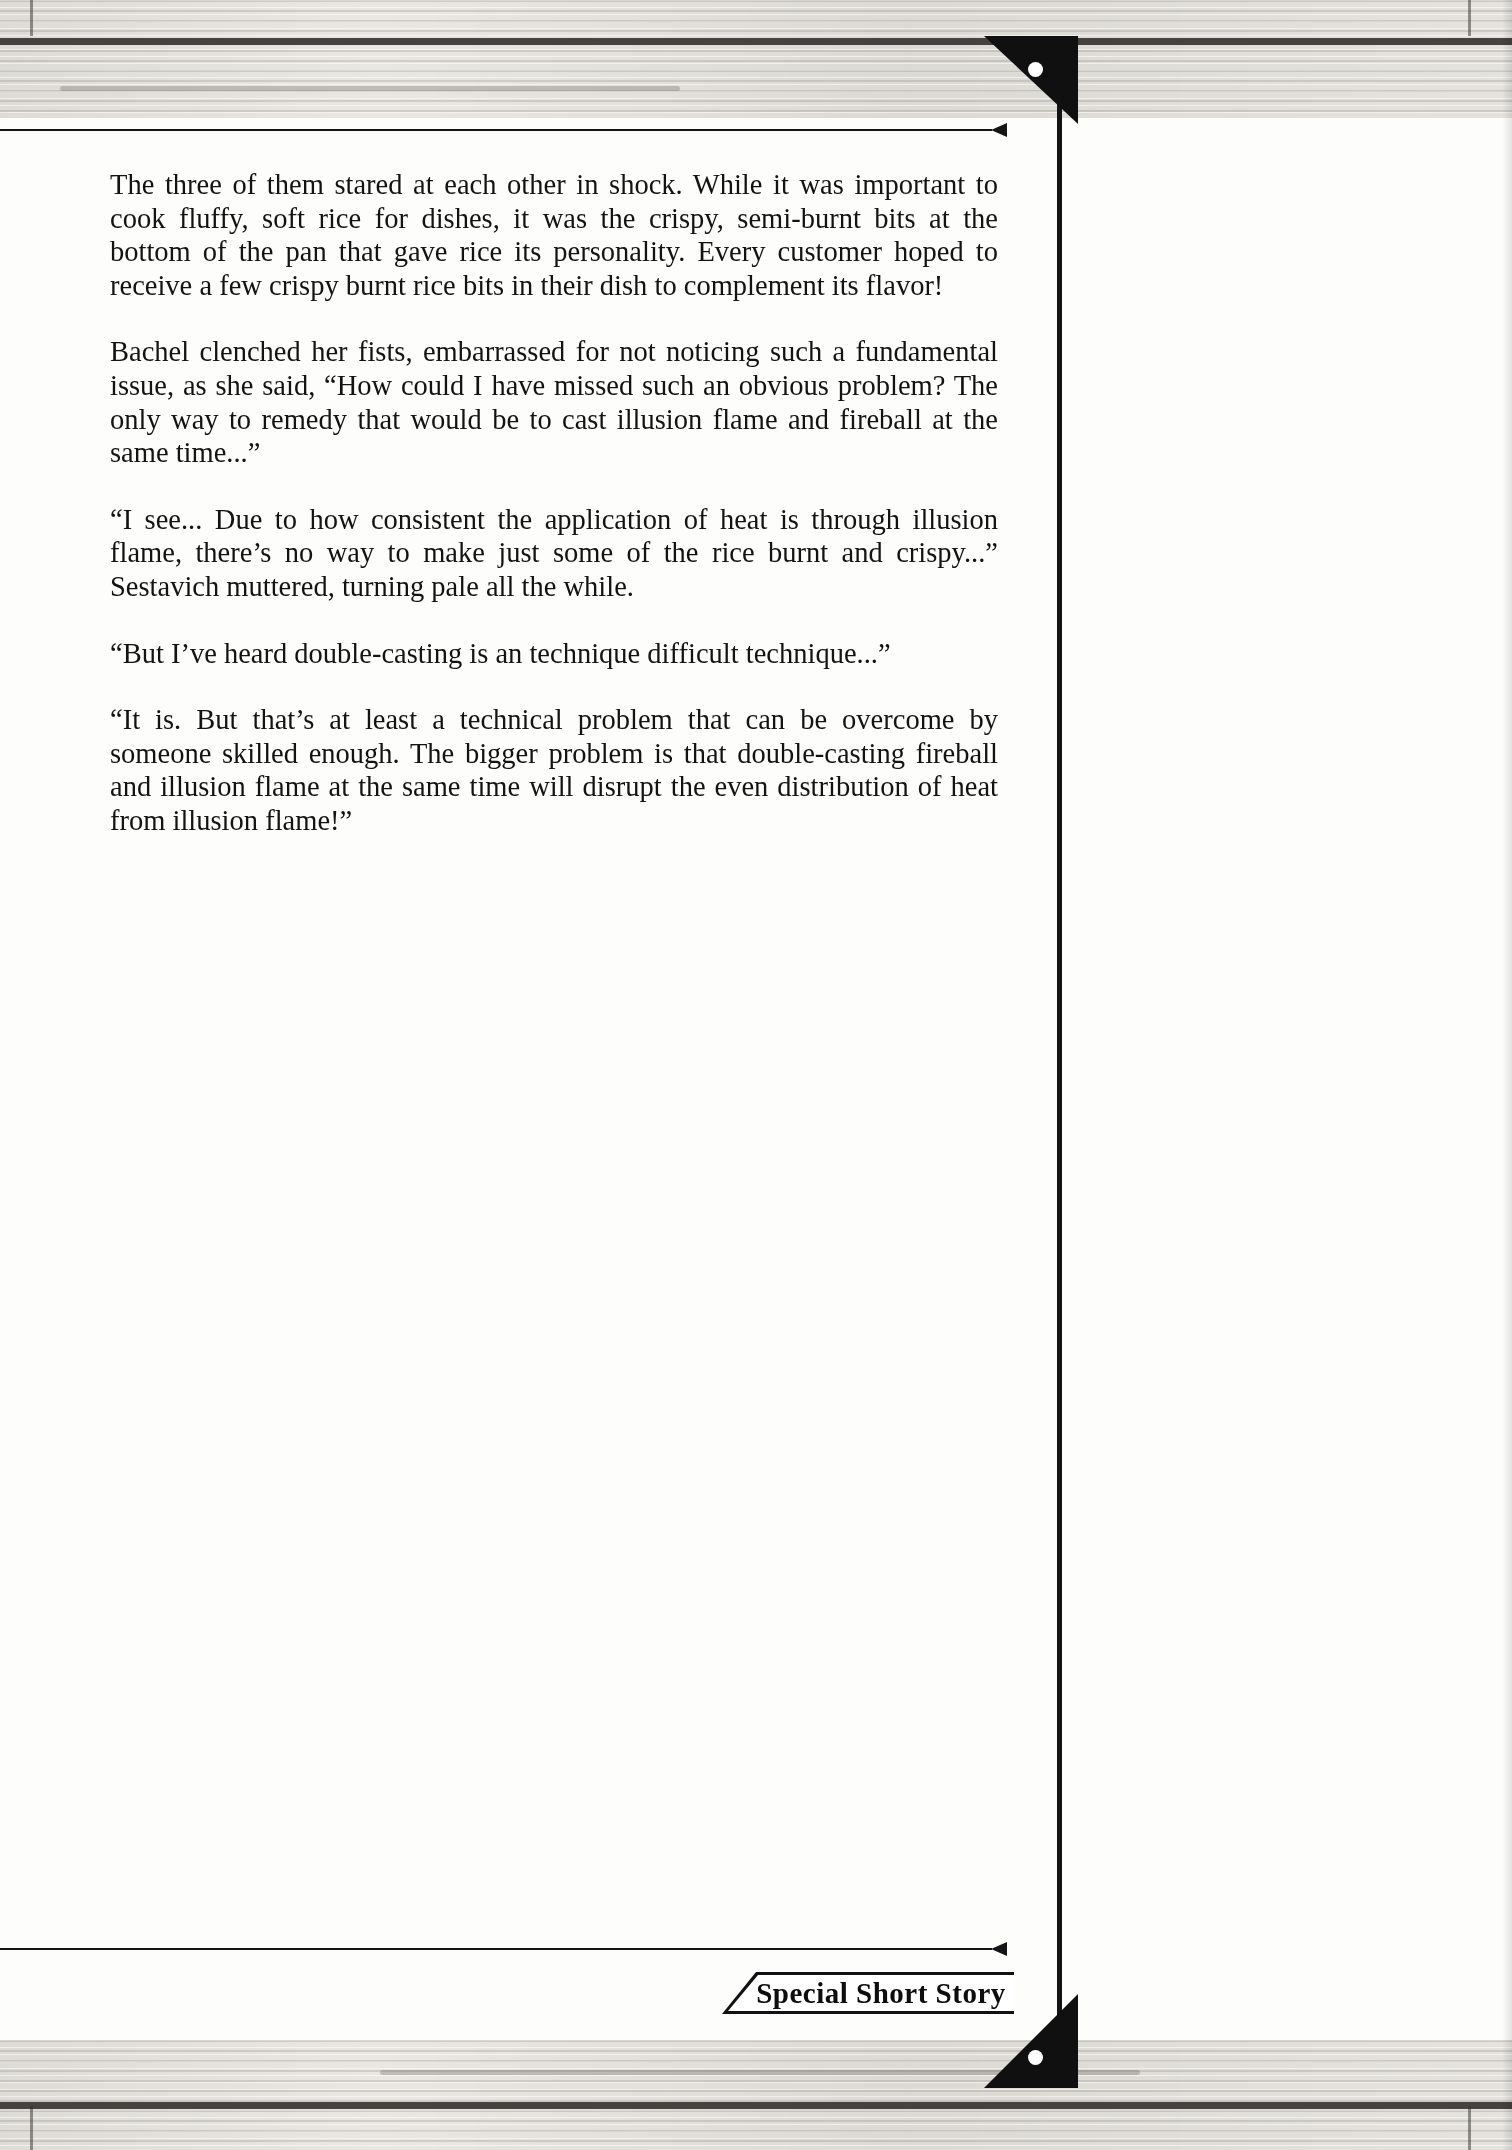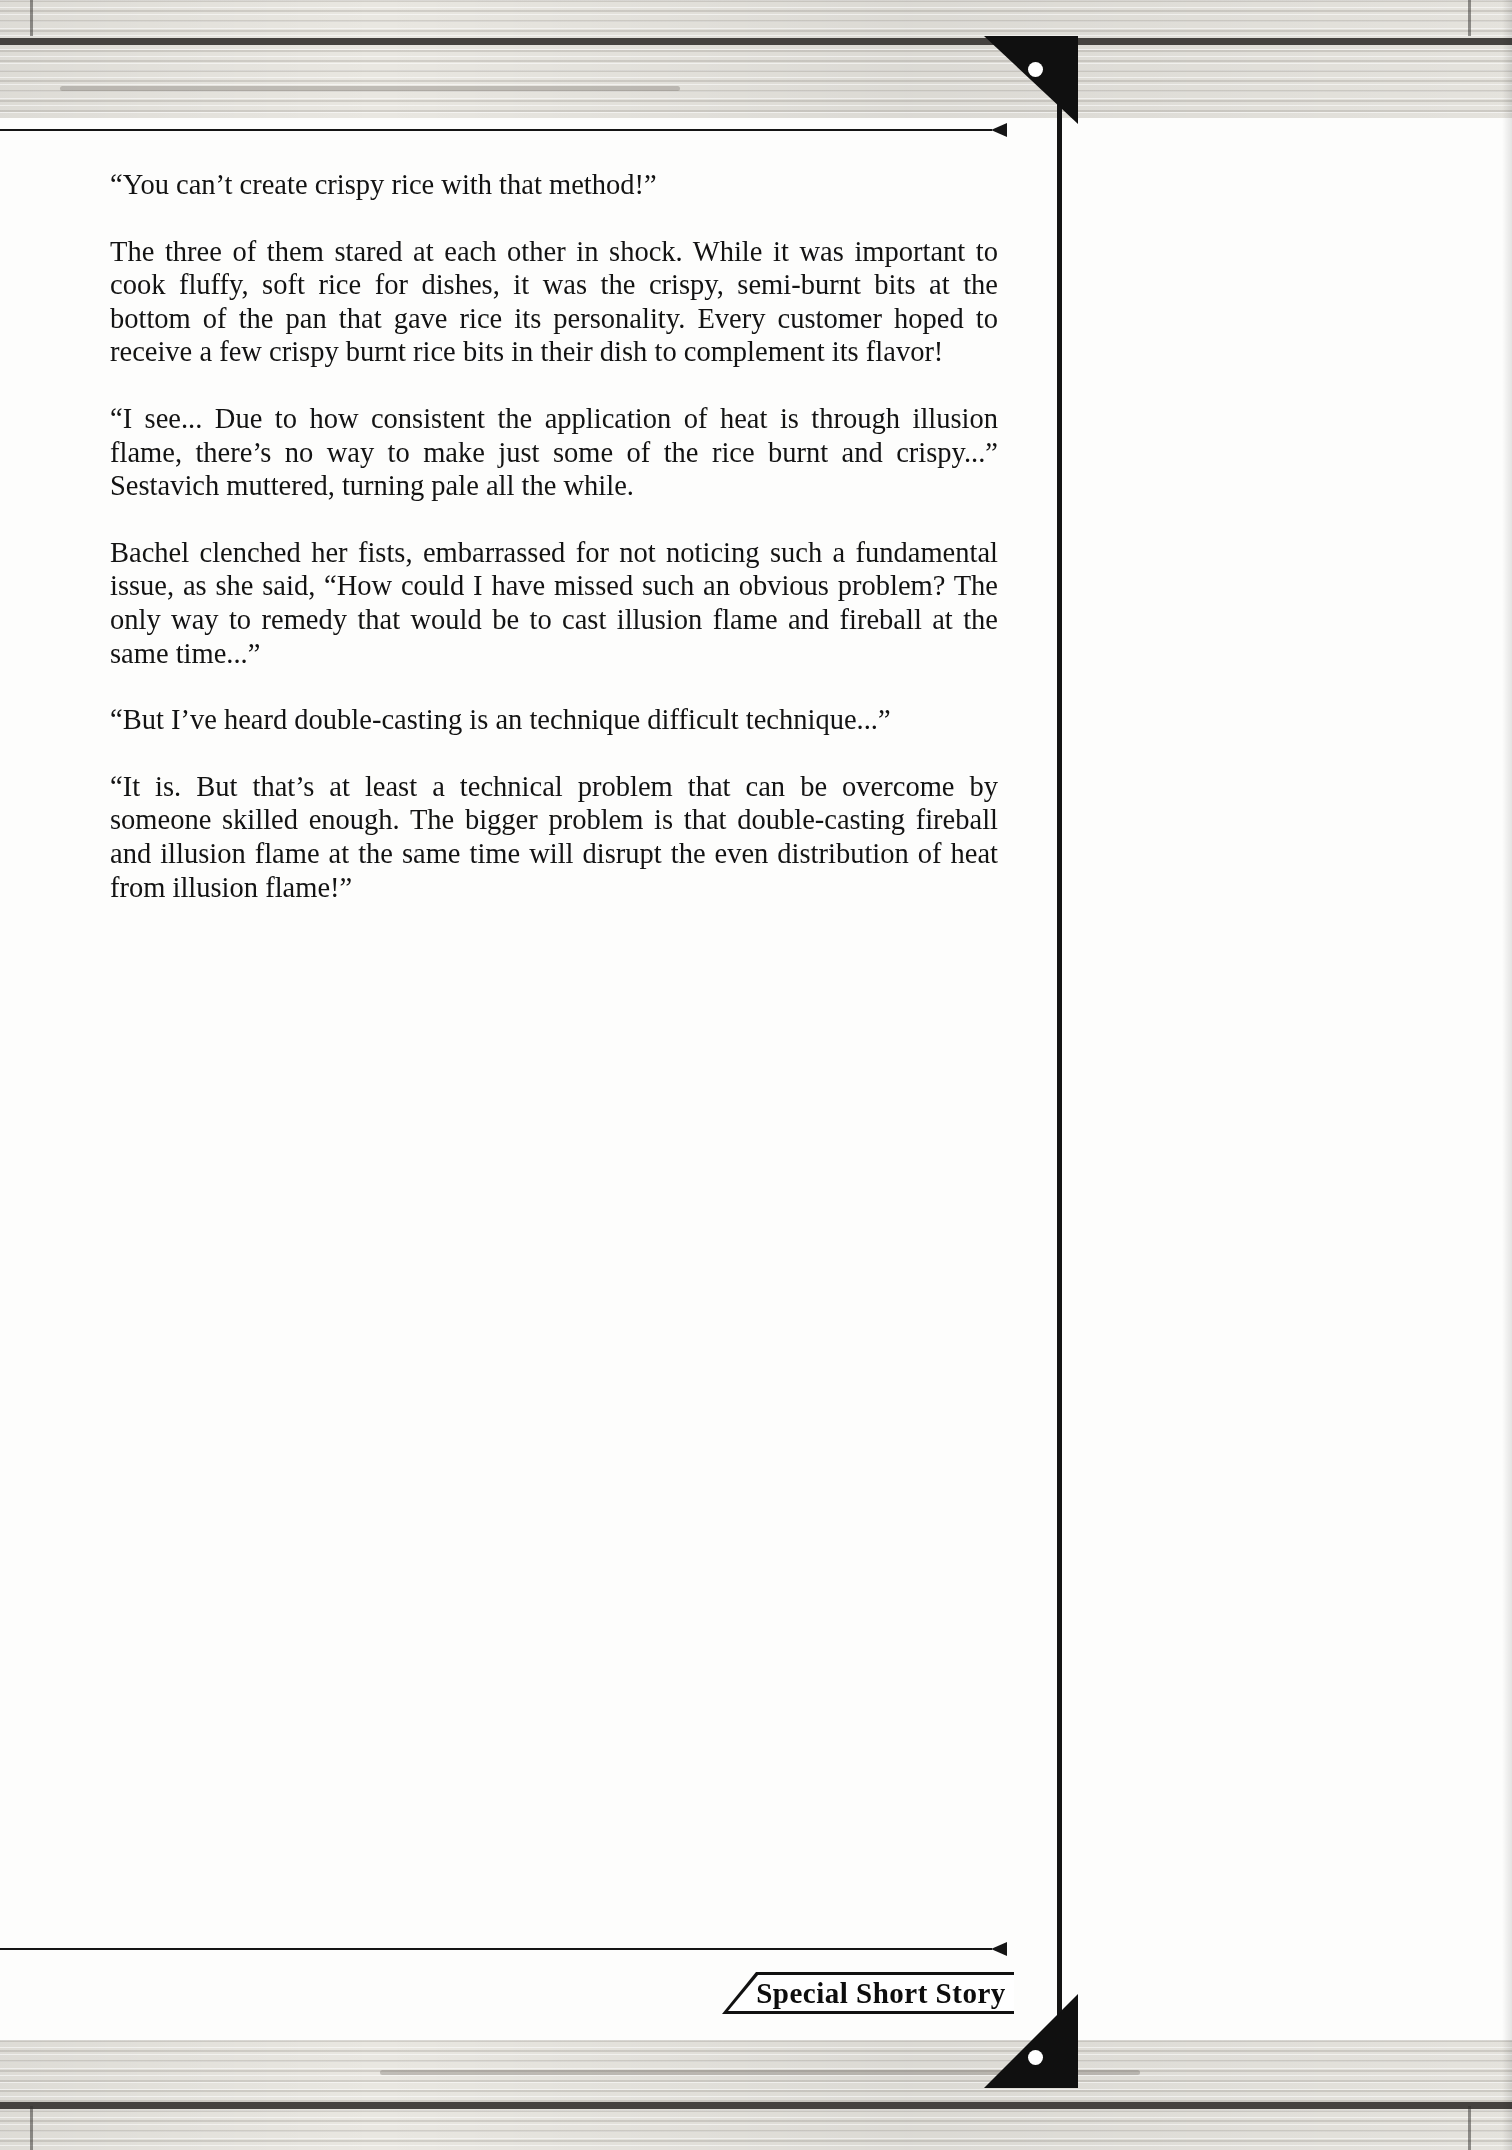--- a/index.html
+++ b/index.html
@@ -112,23 +112,22 @@
 <div class="vrule"></div>
 
 <div class="tri tri-top">
   <div class="dot dot-top"></div>
 </div>
 <div class="tri tri-bottom">
   <div class="dot dot-bottom"></div>
 </div>
 
 <main class="content">
-  <p>“You can’t create crispy rice with that method!”</p>
   <p>The three of them stared at each other in shock. While it was important to cook fluffy, soft rice for dishes, it was the crispy, semi-burnt bits at the bottom of the pan that gave rice its personality. Every customer hoped to receive a few crispy burnt rice bits in their dish to complement its flavor!</p>
+  <p>Bachel clenched her fists, embarrassed for not noticing such a fundamental issue, as she said, “How could I have missed such an obvious problem? The only way to remedy that would be to cast illusion flame and fireball at the same time...”</p>
   <p>“I see... Due to how consistent the application of heat is through illusion flame, there’s no way to make just some of the rice burnt and crispy...” Sestavich muttered, turning pale all the while.</p>
-  <p>Bachel clenched her fists, embarrassed for not noticing such a fundamental issue, as she said, “How could I have missed such an obvious problem? The only way to remedy that would be to cast illusion flame and fireball at the same time...”</p>
   <p>“But I’ve heard double-casting is an technique difficult technique...”</p>
   <p>“It is. But that’s at least a technical problem that can be overcome by someone skilled enough. The bigger problem is that double-casting fireball and illusion flame at the same time will disrupt the even distribution of heat from illusion flame!”</p>
 </main>
 
 <div class="tab">
   <div class="tab-inner">Special Short Story</div>
 </div>
 
 </body></html>

